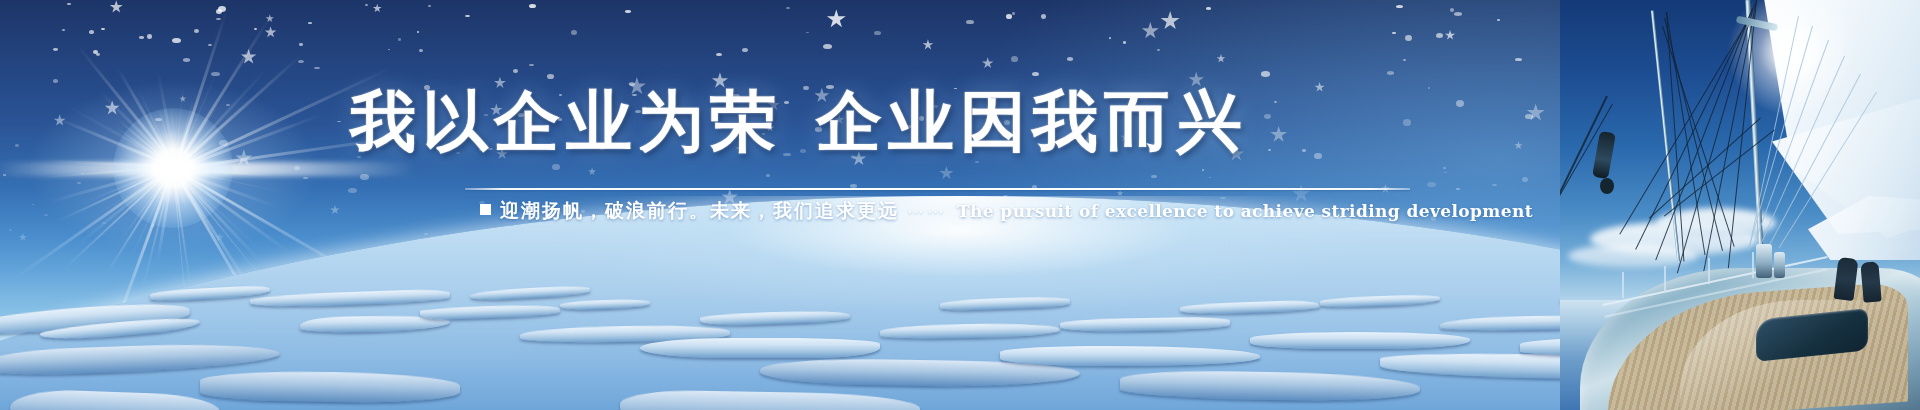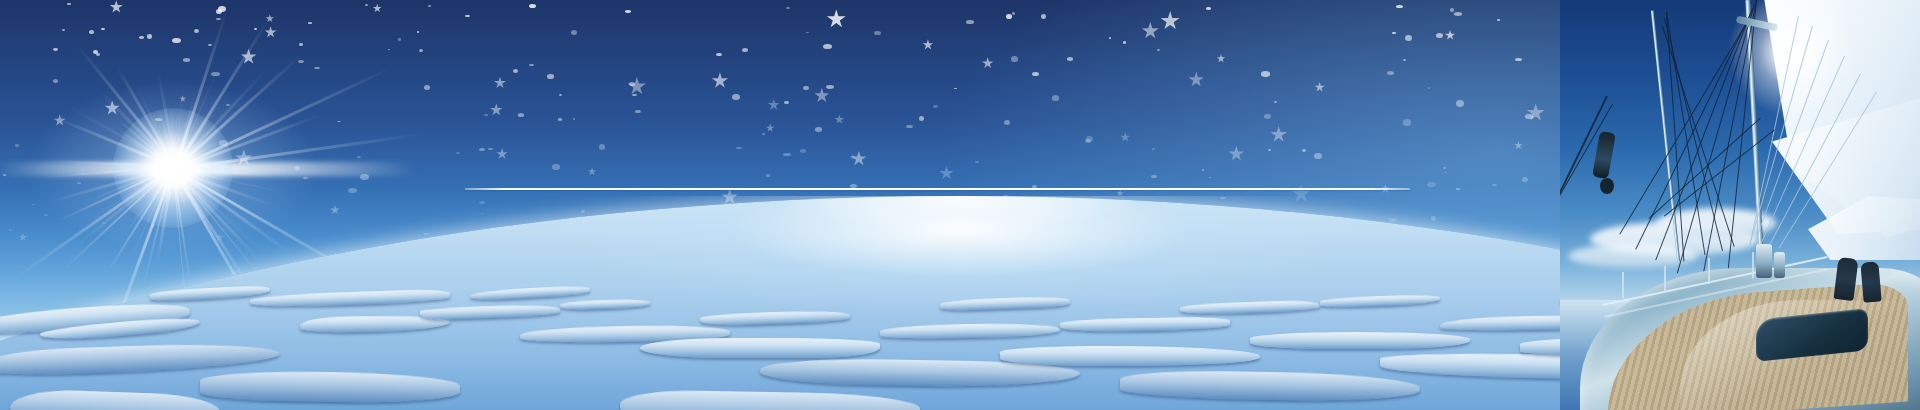--- a/index.html
+++ b/index.html
@@ -692,19 +692,25 @@
     <div class="stanchion" style="left:148px; top:258px; height:26px;"></div>
     <div class="stanchion" style="left:192px; top:252px; height:26px;"></div>
     <div class="winch" style="left:196px; top:244px; width:16px; height:34px;"></div>
     <div class="winch" style="left:214px; top:252px; width:11px; height:26px;"></div>
     <div class="crew" style="left:276px; top:258px; width:20px; height:42px; transform:rotate(7deg);"></div>
     <div class="crew" style="left:302px; top:262px; width:18px; height:40px; transform:rotate(-5deg);"></div>
   </div>
 
   <div class="text-block">
 
+    <div class="headline">
+      <span>我以企业为荣</span><span class="gap"></span><span>企业因我而兴</span>
+    </div>
 
     <div class="divider"></div>
 
+    <div class="subline">
+      <span class="sub-bullet"></span><span class="sub-cn">迎潮扬帆，破浪前行。未来，我们追求更远</span><span class="sub-dots">⋯⋯</span><span class="sub-en">The pursuit of excellence to achieve striding development</span>
+    </div>
 
   </div>
 
 </div>
 
 </body></html>

